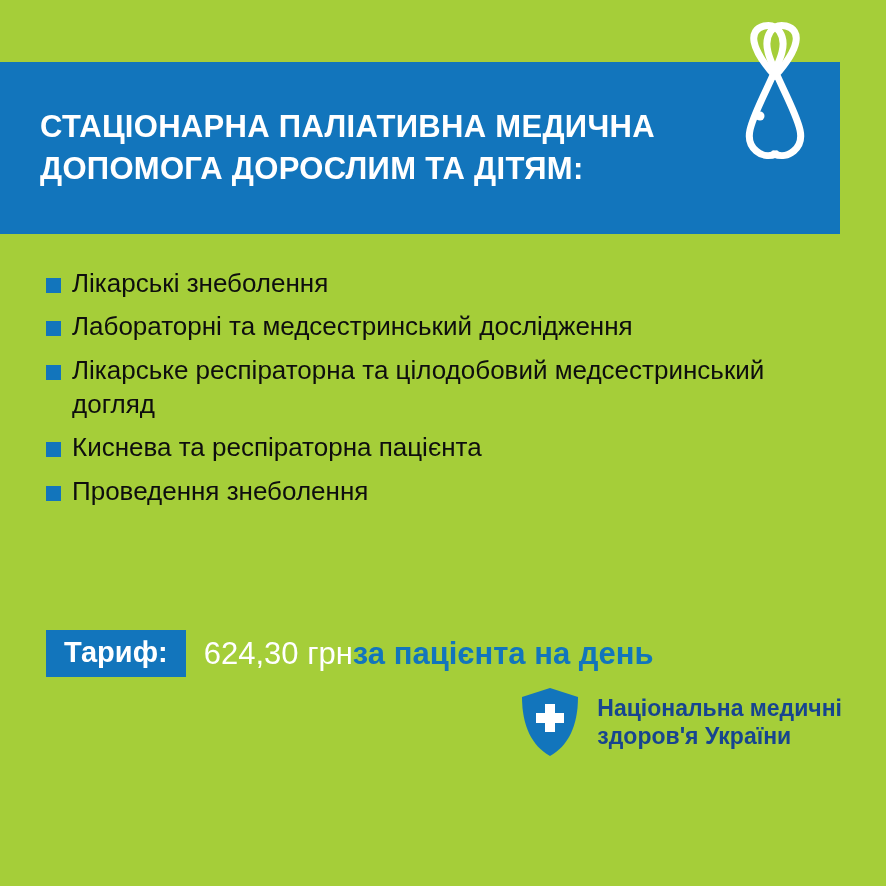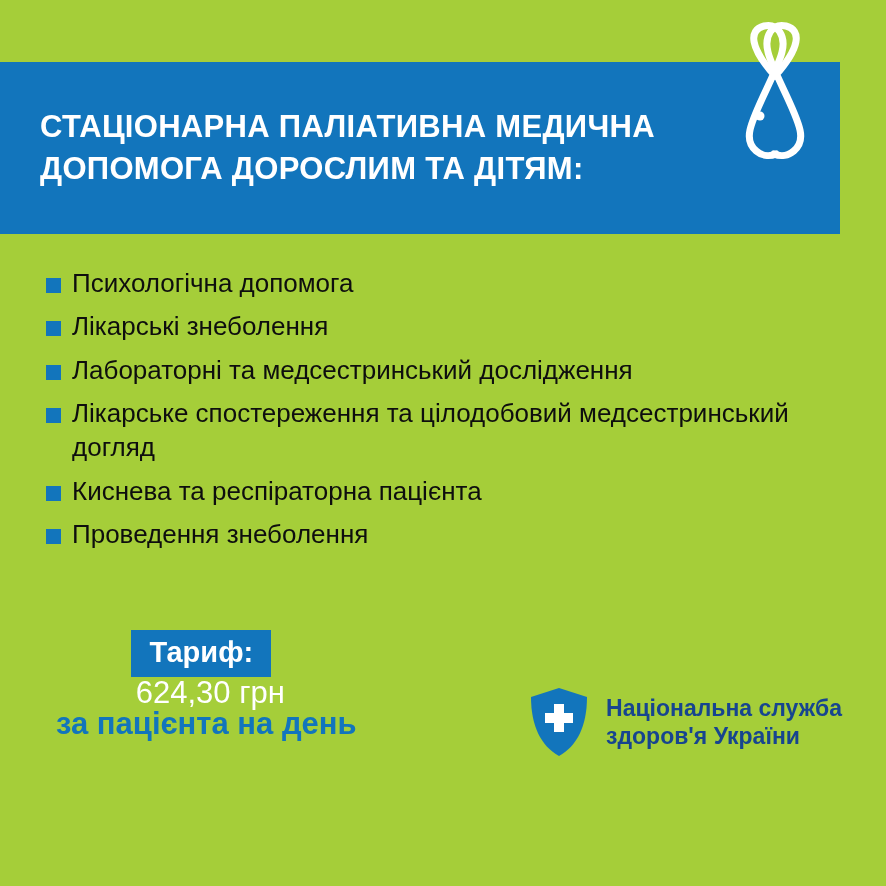--- a/index.html
+++ b/index.html
@@ -86,42 +86,41 @@
     max-width: 780px;
   }
 
   
   .tariff-row {
     position: absolute;
     left: 46px;
     top: 630px;
     display: flex;
     align-items: center;
-    flex-direction: column;
   }
   .tariff-label {
     background: #1275bc;
     color: #ffffff;
     font-size: 29px;
     font-weight: bold;
     padding: 8px 18px 10px 18px;
     line-height: 1;
   }
   .tariff-amount {
     color: #ffffff;
     font-size: 31px;
     font-weight: normal;
     margin-left: 18px;
     line-height: 1;
   }
   .tariff-unit {
     color: #1275bc;
     font-size: 31px;
     font-weight: bold;
-    margin-left: 10px;
+    margin-left: 0;
     line-height: 1;
   }
 
   
   .footer {
     position: absolute;
     right: 44px;
     bottom: 42px;
     display: flex;
     align-items: center;
@@ -162,33 +161,29 @@
         <path d="M55 58 C 30 30, 28 12, 44 8 C 58 5, 66 18, 62 34 C 58 52, 34 92, 30 112 C 26 130, 42 142, 56 136"></path>
         <path d="M55 58 C 80 30, 82 12, 66 8 C 52 5, 44 18, 48 34 C 52 52, 76 92, 80 112 C 84 130, 68 142, 54 136"></path>
       </g>
       <circle cx="40" cy="98" r="4.5" fill="#ffffff"></circle>
     </svg>
   </div>
 
   <div class="list">
     <div class="list-item">
       <span class="bullet"></span>
-      <span class="item-text">Психологічна допомога</span>
-    </div>
-    <div class="list-item">
-      <span class="bullet"></span>
       <span class="item-text">Лікарські знеболення</span>
     </div>
     <div class="list-item">
       <span class="bullet"></span>
       <span class="item-text">Лабораторні та медсестринський дослідження</span>
     </div>
     <div class="list-item">
       <span class="bullet"></span>
-      <span class="item-text">Лікарське спостереження та цілодобовий медсестринський догляд</span>
+      <span class="item-text">Лікарське респіраторна та цілодобовий медсестринський догляд</span>
     </div>
     <div class="list-item">
       <span class="bullet"></span>
       <span class="item-text">Киснева та респіраторна пацієнта</span>
     </div>
     <div class="list-item">
       <span class="bullet"></span>
       <span class="item-text">Проведення знеболення</span>
     </div>
   </div>
@@ -200,18 +195,18 @@
   </div>
 
   <div class="footer">
     <div class="logo-shield">
       <svg viewBox="0 0 62 72" width="62" height="72" aria-hidden="true">
         <path d="M31 2 L59 11 C59 40, 49 60, 31 70 C13 60, 3 40, 3 11 Z" fill="#1275bc"></path>
         <path d="M26 18 h10 v9 h9 v10 h-9 v9 h-10 v-9 h-9 v-10 h9 z" fill="#ffffff"></path>
       </svg>
     </div>
     <div class="logo-text">
-      <span class="line">Національна служба</span>
+      <span class="line">Національна медичні</span>
       <span class="line">здоров'я України</span>
     </div>
   </div>
 
 </div>
 
 </body></html>

